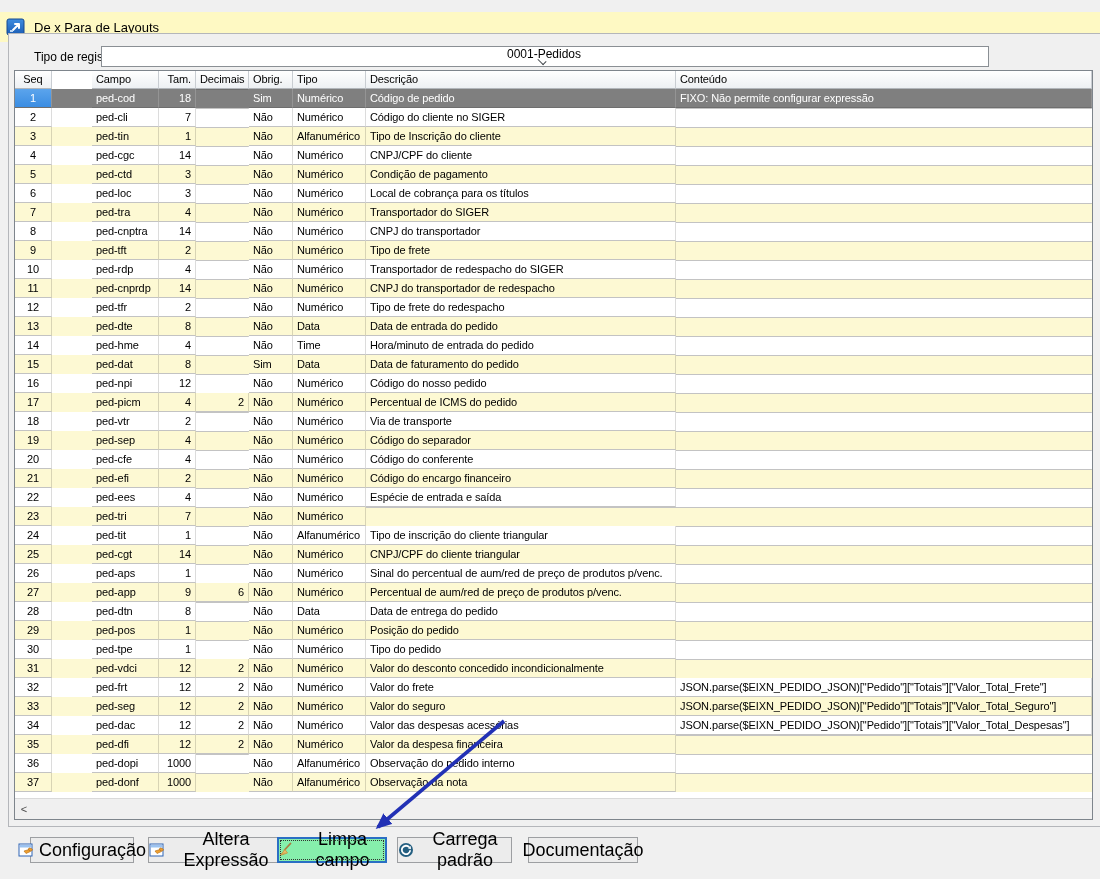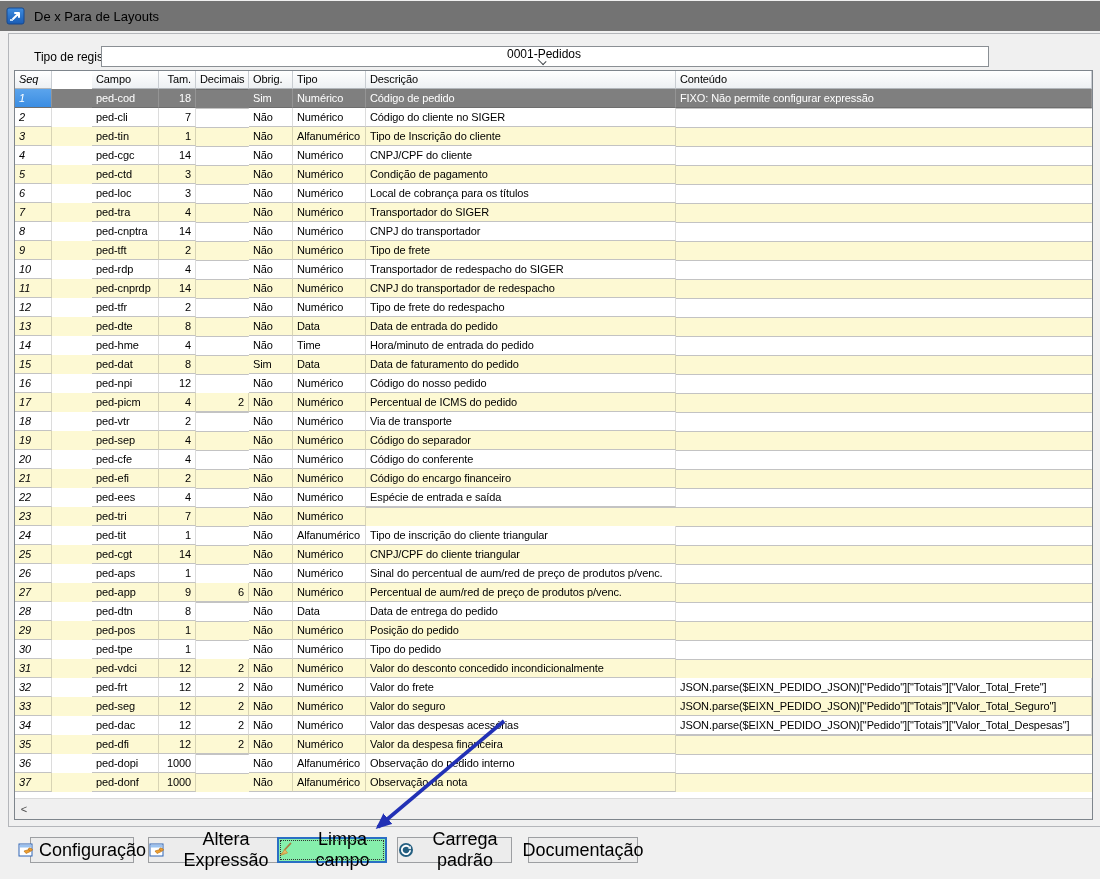--- a/index.html
+++ b/index.html
@@ -9,22 +9,22 @@
     font-size:12px;
     background:#f0f0f0;
     color:#000;
     overflow:hidden;
     position:relative;
   }
   .window { position:absolute; inset:0; }
 
   
   .titlebar {
-    position:absolute; left:0; top:1px; width:1100px; height:30px;
-    background:#737373; display:flex; align-items:center; gap:8px; padding-left:6px;
+    position:absolute; left:0; top:12px; width:1100px; height:30px;
+    background:#fef9c3; display:flex; align-items:center; gap:8px; padding-left:6px;
   }
   .app-icon { width:20px; height:20px; display:inline-block; }
   .title { font-size:13px; color:#000; }
 
   
   .panel {
     position:absolute; left:8px; top:33px; width:1094px; height:794px;
     background:#f0f0f0;
     border:1px solid #b4b6ba;
     border-right:none;
@@ -57,21 +57,21 @@
     height:100%; padding:0 4px; white-space:nowrap; overflow:hidden;
     font-size:11px; letter-spacing:-0.1px;
   }
   .grow { display:flex; flex:0 0 19px; background:#fff; }
   .grow .cell { border-right:1px solid #dcdcdc; border-bottom:1px solid #c3c3c3; line-height:18px; }
   .grow.odd { background:var(--alt-bg,#fdf9d3); }
   .grow.odd .cell { border-right-color:#d8d4b4; }
   .grow.sel { background:var(--sel-bg,#7f7f7f); color:var(--sel-fg,#fff); }
   .grow.sel .cell { border-right-color:#949494; border-bottom-color:#6e6e6e; }
   .grow.sel .c0 { background:linear-gradient(var(--seq-sel1,#5ba4ec),var(--seq-sel2,#3b8de2)); }
-  .c0 { width:37px; text-align:left;font-style:italic; }
+  .c0 { width:37px; text-align:center; }
   .c1 { width:67px;margin-left:40px; }
   .c2 { width:37px; text-align:right; }
   .c3 { width:53px; text-align:right; }
   .c4 { width:44px; }
   .c5 { width:73px; }
   .c6 { width:310px; }
   .c7 { flex:1 1 auto; }
   .gfill { flex:1 1 auto; background:#fff; }
   .hscroll {
     flex:0 0 21px; background:#f0f0f0; border-top:1px solid #dadada;

